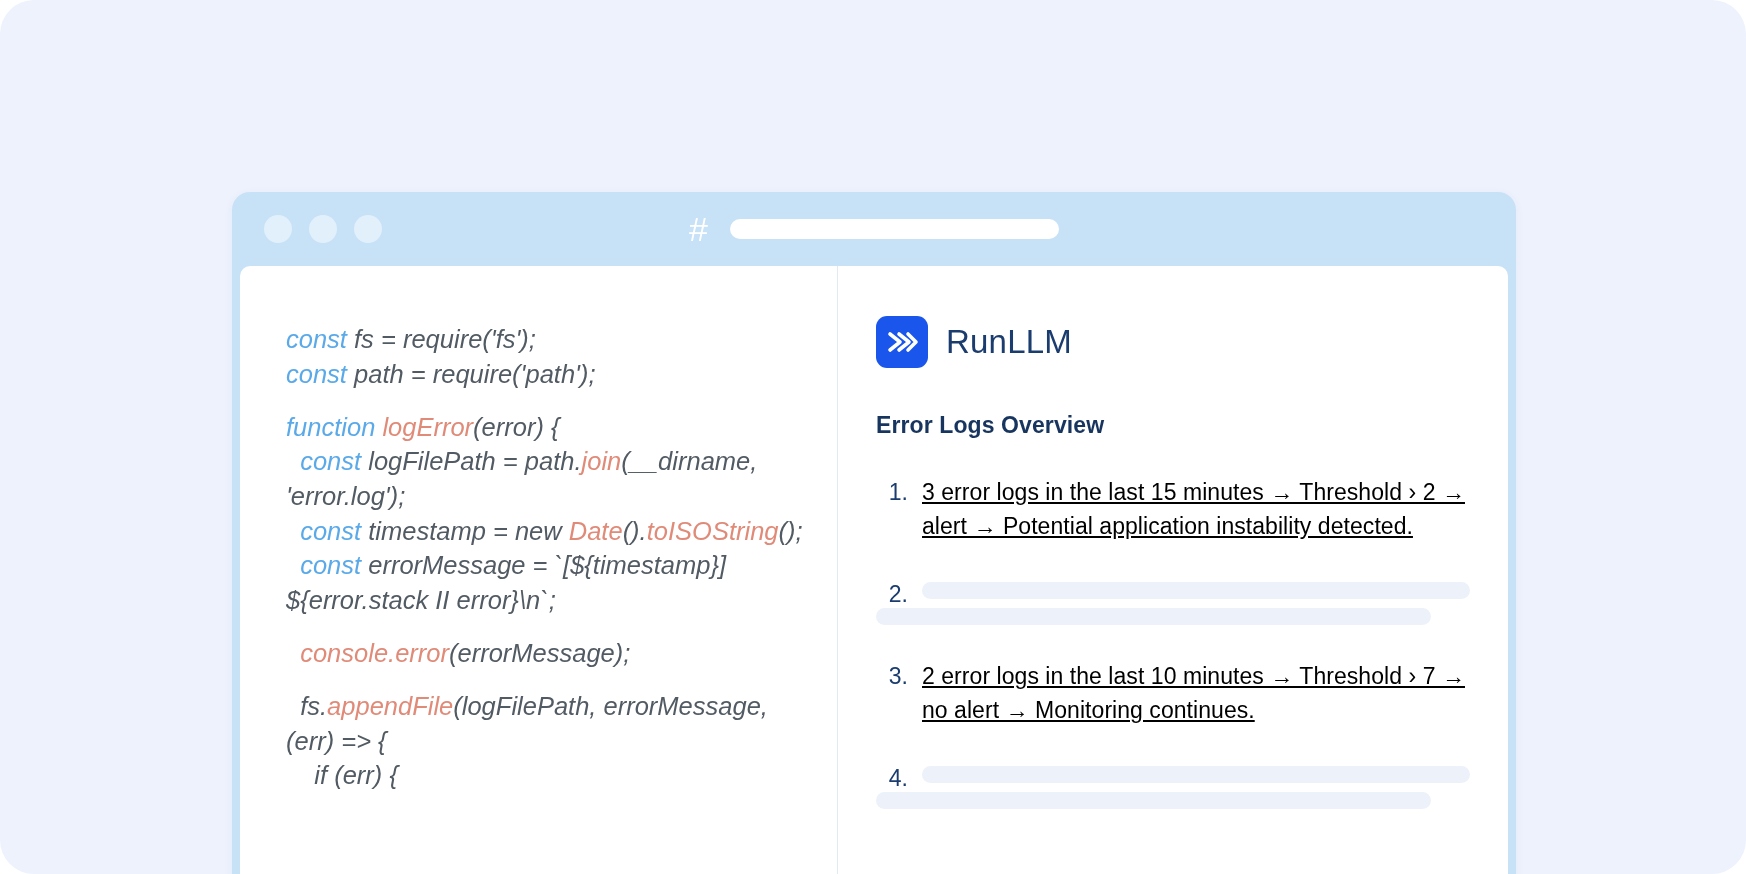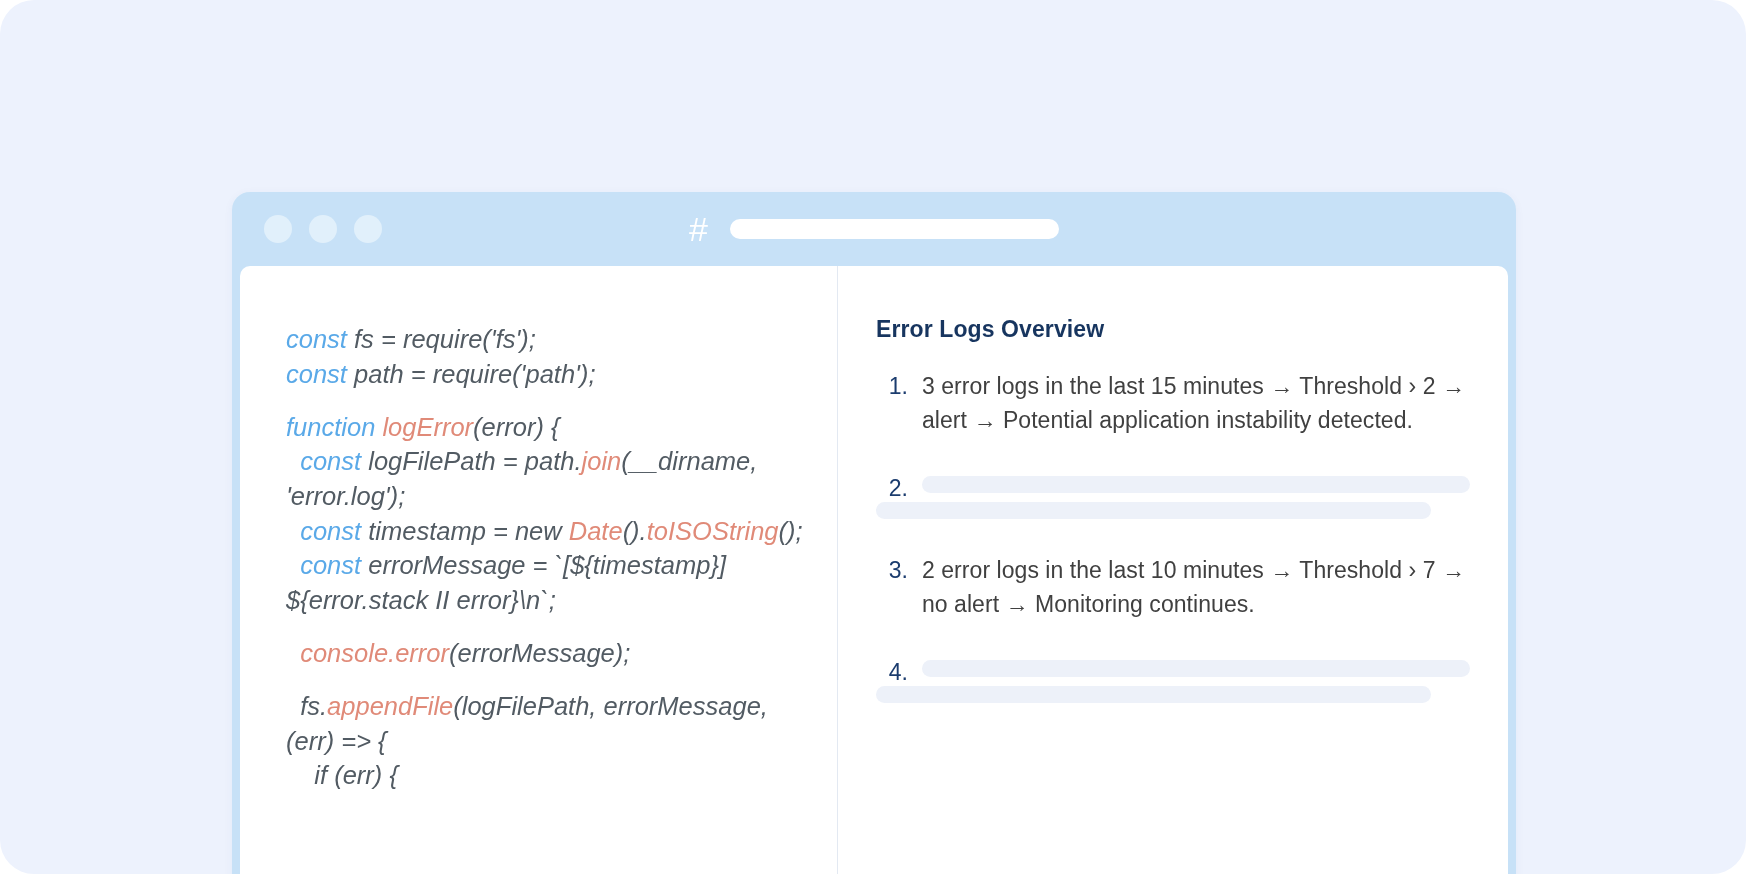--- a/index.html
+++ b/index.html
@@ -140,21 +140,21 @@
   .brand-name {
     font-size: 33px;
     color: #1b3c6e;
     letter-spacing: 0.2px;
   }
 
   .chat-title {
     font-size: 23px;
     font-weight: 700;
     color: #17355f;
-    margin-bottom: 26px;
+    margin-bottom: 36px;
     letter-spacing: 0.1px;
   }
 
   .answer-list {
     list-style: none;
     counter-reset: ansitem;
   }
   .answer-item {
     display: flex;
     gap: 14px;
@@ -165,22 +165,23 @@
     width: 32px;
     text-align: right;
     font-size: 23px;
     color: #1b3c6e;
     line-height: 1.48;
   }
   .item-body { flex: 1; min-width: 0; }
   .item-text {
     font-size: 23px;
     line-height: 1.48;
-    color: #404040;
+    color: #000000;
     letter-spacing: 0.05px;
+    text-decoration: underline;
   }
 
   .skeleton-line {
     height: 17px;
     border-radius: 9px;
     background: #edf1f9;
     margin-top: 9px;
   }
   .skeleton-line:first-child { margin-top: 5px; }
 
@@ -213,20 +214,32 @@
       </div>
 
       <div class="panes">
 
         <div class="pane-code">
           <div class="code"><div><span class="kw">const</span><span> fs = require('fs');</span></div><div><span class="kw">const</span><span> path = require('path');</span></div><div class="blank"></div><div><span class="kw">function </span><span class="fn">logError</span><span>(error) {</span></div><div><span class="kw">  const</span><span> logFilePath = path.</span><span class="fn">join</span><span>(__dirname, 'error.log');</span></div><div><span class="kw">  const</span><span> timestamp = new </span><span class="fn">Date</span><span>().</span><span class="fn">toISOString</span><span>();</span></div><div><span class="kw">  const</span><span> errorMessage = `[${timestamp}] ${error.stack II error}\n`;</span></div><div class="blank"></div><div><span>  </span><span class="fn">console.error</span><span>(errorMessage);</span></div><div class="blank"></div><div><span>  fs.</span><span class="fn">appendFile</span><span>(logFilePath, errorMessage, (err) =&gt; {</span></div><div><span>    if (err) {</span></div></div>
         </div>
 
         <div class="pane-chat">
 
+          <div class="brand">
+            <span class="brand-mark">
+              <svg width="34" height="26" viewBox="0 0 34 26" aria-hidden="true">
+                <g fill="none" stroke="#ffffff" stroke-width="3.6" stroke-linecap="round" stroke-linejoin="round">
+                  <polyline points="5,5 15,13 5,21"></polyline>
+                  <polyline points="14,5 24,13 14,21"></polyline>
+                  <polyline points="23,5 31,13 23,21"></polyline>
+                </g>
+              </svg>
+            </span>
+            <span class="brand-name">RunLLM</span>
+          </div>
 
           <div class="chat-title">Error Logs Overview</div>
 
           <ol class="answer-list">
               <li class="answer-item">
                 <span class="marker">1.</span>
                 <div class="item-body">
                   <div class="item-text">3 error logs in the last 15 minutes → Threshold › 2 → alert → Potential application instability detected.</div>
                 </div>
               </li>

